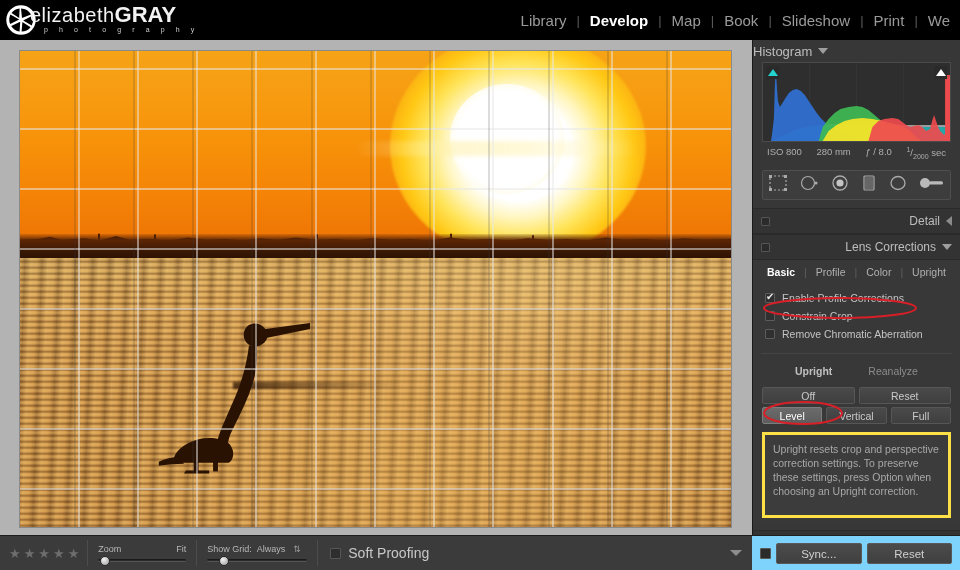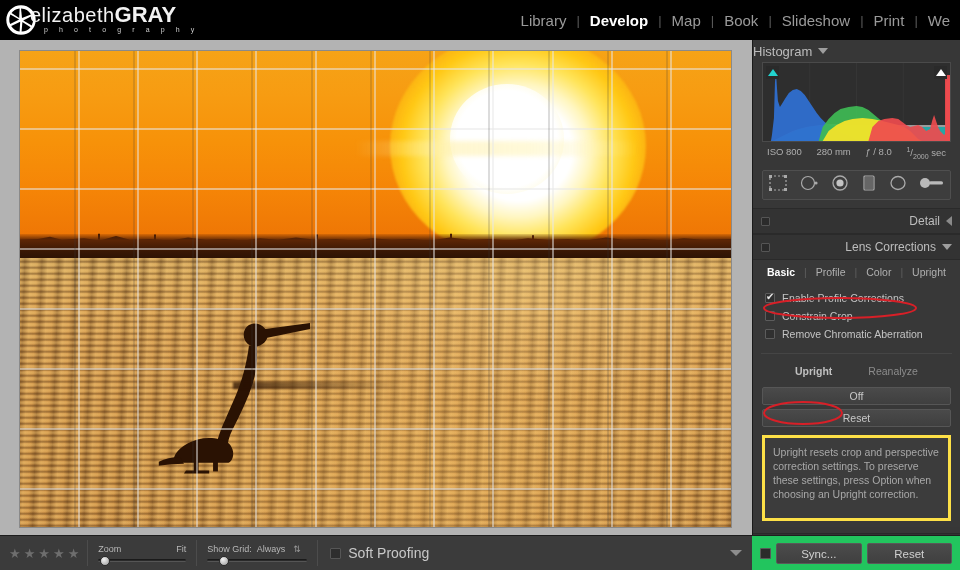--- a/index.html
+++ b/index.html
@@ -245,41 +245,41 @@
 
   .divider { height: 1px; background: #2e2e2e; margin: 4px 8px 0 8px; border-bottom: 1px solid #454545;}
 
   .upright-row {
     display: flex; align-items: center; justify-content: center;
     gap: 36px; height: 26px; margin-top: 4px;
   }
   .upright-row .lbl { font-size: 10.5px; color: #c0c0c0; font-weight: bold; }
   .upright-row .reanalyze { font-size: 10.5px; color: #8c8c8c; }
 
-  .btn-row { display: flex; gap: 4px; padding: 3px 9px 0 9px; flex-direction: column; }
+  .btn-row { display: flex; gap: 4px; padding: 3px 9px 0 9px; }
   .ubtn {
     flex: 1; height: 17px; line-height: 16px; text-align: center;
     font-size: 10.5px; color: #c9c9c9;
     background: linear-gradient(180deg,#4a4a4a,#3f3f3f);
     border: 1px solid #565656; border-radius: 2px;
   }
   .ubtn.sel {
     background: linear-gradient(180deg,#6b6b6b,#5d5d5d);
     color: #ffffff; border-color: #7d7d7d;
   }
 
   .helpbox {
     margin: 8px 9px 0 9px; background: #3c3c3c; border: 3px solid #fde047;
     padding: 7px 8px; color: #a8a8a8; font-size: 10.5px; line-height: 14px;
     height: 86px;
   }
 
   .bottom-bar {
     position: absolute; left: 752px; top: 535px; width: 208px; height: 35px;
-    background: #22c55e; border-top: 1px solid #1f1f1f;
+    background: #7dd3fc; border-top: 1px solid #1f1f1f;
     display: flex; align-items: center; padding: 0 8px; gap: 5px;
   }
   .mini-sw {
     width: 11px; height: 11px; background: #2b2b2b; border: 1px solid #585858; border-radius:1px;
   }
   .bbtn {
     flex: 1; height: 21px; line-height: 20px; text-align: center;
     font-size: 11.5px; color: #d0d0d0;
     background: linear-gradient(180deg,#4b4b4b,#404040);
     border: 1px solid #595959; border-radius: 2px;
@@ -592,20 +592,25 @@
 
       <div class="upright-row">
         <span class="lbl">Upright</span>
         <span class="reanalyze">Reanalyze</span>
       </div>
 
       <div class="btn-row">
         <div class="ubtn">Off</div>
         <div class="ubtn">Reset</div>
       </div>
+      <div class="btn-row">
+        <div class="ubtn sel">Level</div>
+        <div class="ubtn">Vertical</div>
+        <div class="ubtn">Full</div>
+      </div>
 
       <div class="helpbox">Upright resets crop and perspective correction settings. To preserve these settings, press Option when choosing an Upright correction.</div>
     </div>
 
     <div class="panel-header" style="margin-top:6px">
       <div class="panel-switch"></div>
       <div class="title-right hdr-title">
         <span>Effects</span>
         <span class="tri-left"></span>
       </div>

